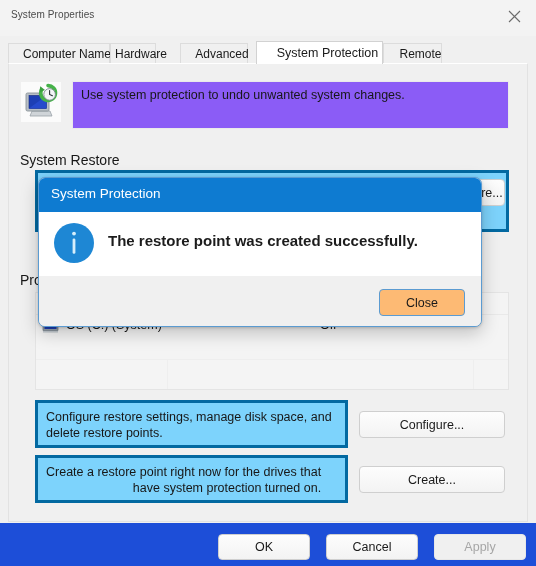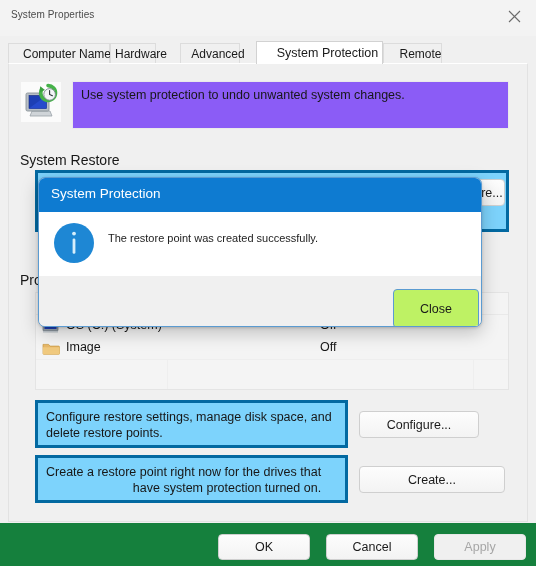--- a/index.html
+++ b/index.html
@@ -267,34 +267,34 @@
     position: absolute;
     left: 8px; top: 6px;
     font-size: 12.5px;
     color: #171717;
     line-height: 16px;
     white-space: nowrap;
   }
   #configure-btn {
     position: absolute;
     left: 350px; top: 347px;
-    width: 120px; height: 27px;
+    width: 146px; height: 27px;
   }
   #create-btn {
     position: absolute;
     left: 350px; top: 402px;
     width: 146px; height: 27px;
   }
 
   
   .footer {
     position: absolute;
     left: 0; top: 523px;
     width: 536px; height: 43px;
-    background: #15803d;
+    background: #1d4ed8;
     text-decoration: underline;
   }
   .footer .btn {
     position: absolute;
     top: 11px;
     width: 92px;
     height: 26px;
   }
   #ok-btn     { left: 218px; }
   #cancel-btn { left: 326px; }
@@ -337,38 +337,38 @@
     background: #ffffff;
   }
   .dlg-info-icon {
     position: absolute;
     left: 13px; top: 9px;
     width: 44px; height: 44px;
   }
   .dlg-msg {
     position: absolute;
     left: 69px; top: 20px;
-    font-size: 11px;
+    font-size: 15px;
     color: #1c1c1c;
     white-space: nowrap;
+    font-weight: bold;
   }
   .dlg-footer {
     position: absolute;
     left: 0; top: 98px;
     width: 442px;
     height: 50px;
     background: #f0f0f0;
   }
   #dlg-close-btn {
     position: absolute;
     left: 340px; top: 13px;
-    width: 86px; height: 39px;
+    width: 86px; height: 27px;
     border: 1px solid #5b9bd1;
-    background: #bef264;
-    margin-left: 14px;
+    background: #fdba74;
   }
 </style>
 </head>
 <body>
 
 <div id="screen">
 
   <div class="window">
 
     <div class="titlebar">
@@ -382,21 +382,21 @@
       </div>
     </div>
 
     <div class="tabstrip">
       <div class="tab" style="left:8px;width:102px;">
         <span>Computer Name</span>
       </div>
       <div class="tab" style="left:110px;width:46px;">
         <span>Hardware</span>
       </div>
-      <div class="tab" style="left:180px;width:60px;">
+      <div class="tab" style="left:180px;width:68px;">
         <span>Advanced</span>
       </div>
       <div class="tab active" style="left:256px;width:127px;">
         <span>System Protection</span>
       </div>
       <div class="tab" style="left:383px;width:59px;">
         <span>Remote</span>
       </div>
     </div>
 
@@ -453,30 +453,20 @@
             <svg width="18" height="15" viewBox="0 0 18 15">
               <rect x="1" y="3" width="15" height="9" rx="1" fill="#9aa4ad" stroke="#6e7a83" stroke-width=".7"></rect>
               <rect x="2.5" y="4.5" width="12" height="5.5" fill="#1d3fb5"></rect>
               <rect x="1" y="12" width="15" height="1.6" fill="#c3cad0"></rect>
             </svg>
           </span>
           <span class="cell-name">OS (C:) (System)</span>
           <span class="cell-status">Off</span>
         </div>
 
-        <div class="dl-row" style="top:44px;">
-          <span class="row-icon">
-            <svg width="18" height="15" viewBox="0 0 18 15">
-              <path d="M1 3.4 h5.6 l1.5 1.7 H16.6 a.9 .9 0 0 1 .9 .9 V12.4 a.9 .9 0 0 1 -.9 .9 H1.9 a.9 .9 0 0 1 -.9 -.9 Z" fill="#e8b96a" stroke="#c9993f" stroke-width=".7"></path>
-              <path d="M1 6.2 h16.5 V12.4 a.9 .9 0 0 1 -.9 .9 H1.9 a.9 .9 0 0 1 -.9 -.9 Z" fill="#f0c97e"></path>
-            </svg>
-          </span>
-          <span class="cell-name">Image</span>
-          <span class="cell-status">Off</span>
-        </div>
 
         <div class="dl-sep" style="top:66px;"></div>
         <div class="dl-vdiv" style="left:131px;top:67px;width:1px;height:29px;"></div>
         <div class="dl-vdiv" style="left:437px;top:67px;width:1px;height:29px;"></div>
       </div>
 
       <div class="group-panel" id="configure-panel">
         <div class="panel-desc">
           <span>Configure restore settings, manage disk space, and</span><br>
           <span>delete restore points.</span>

